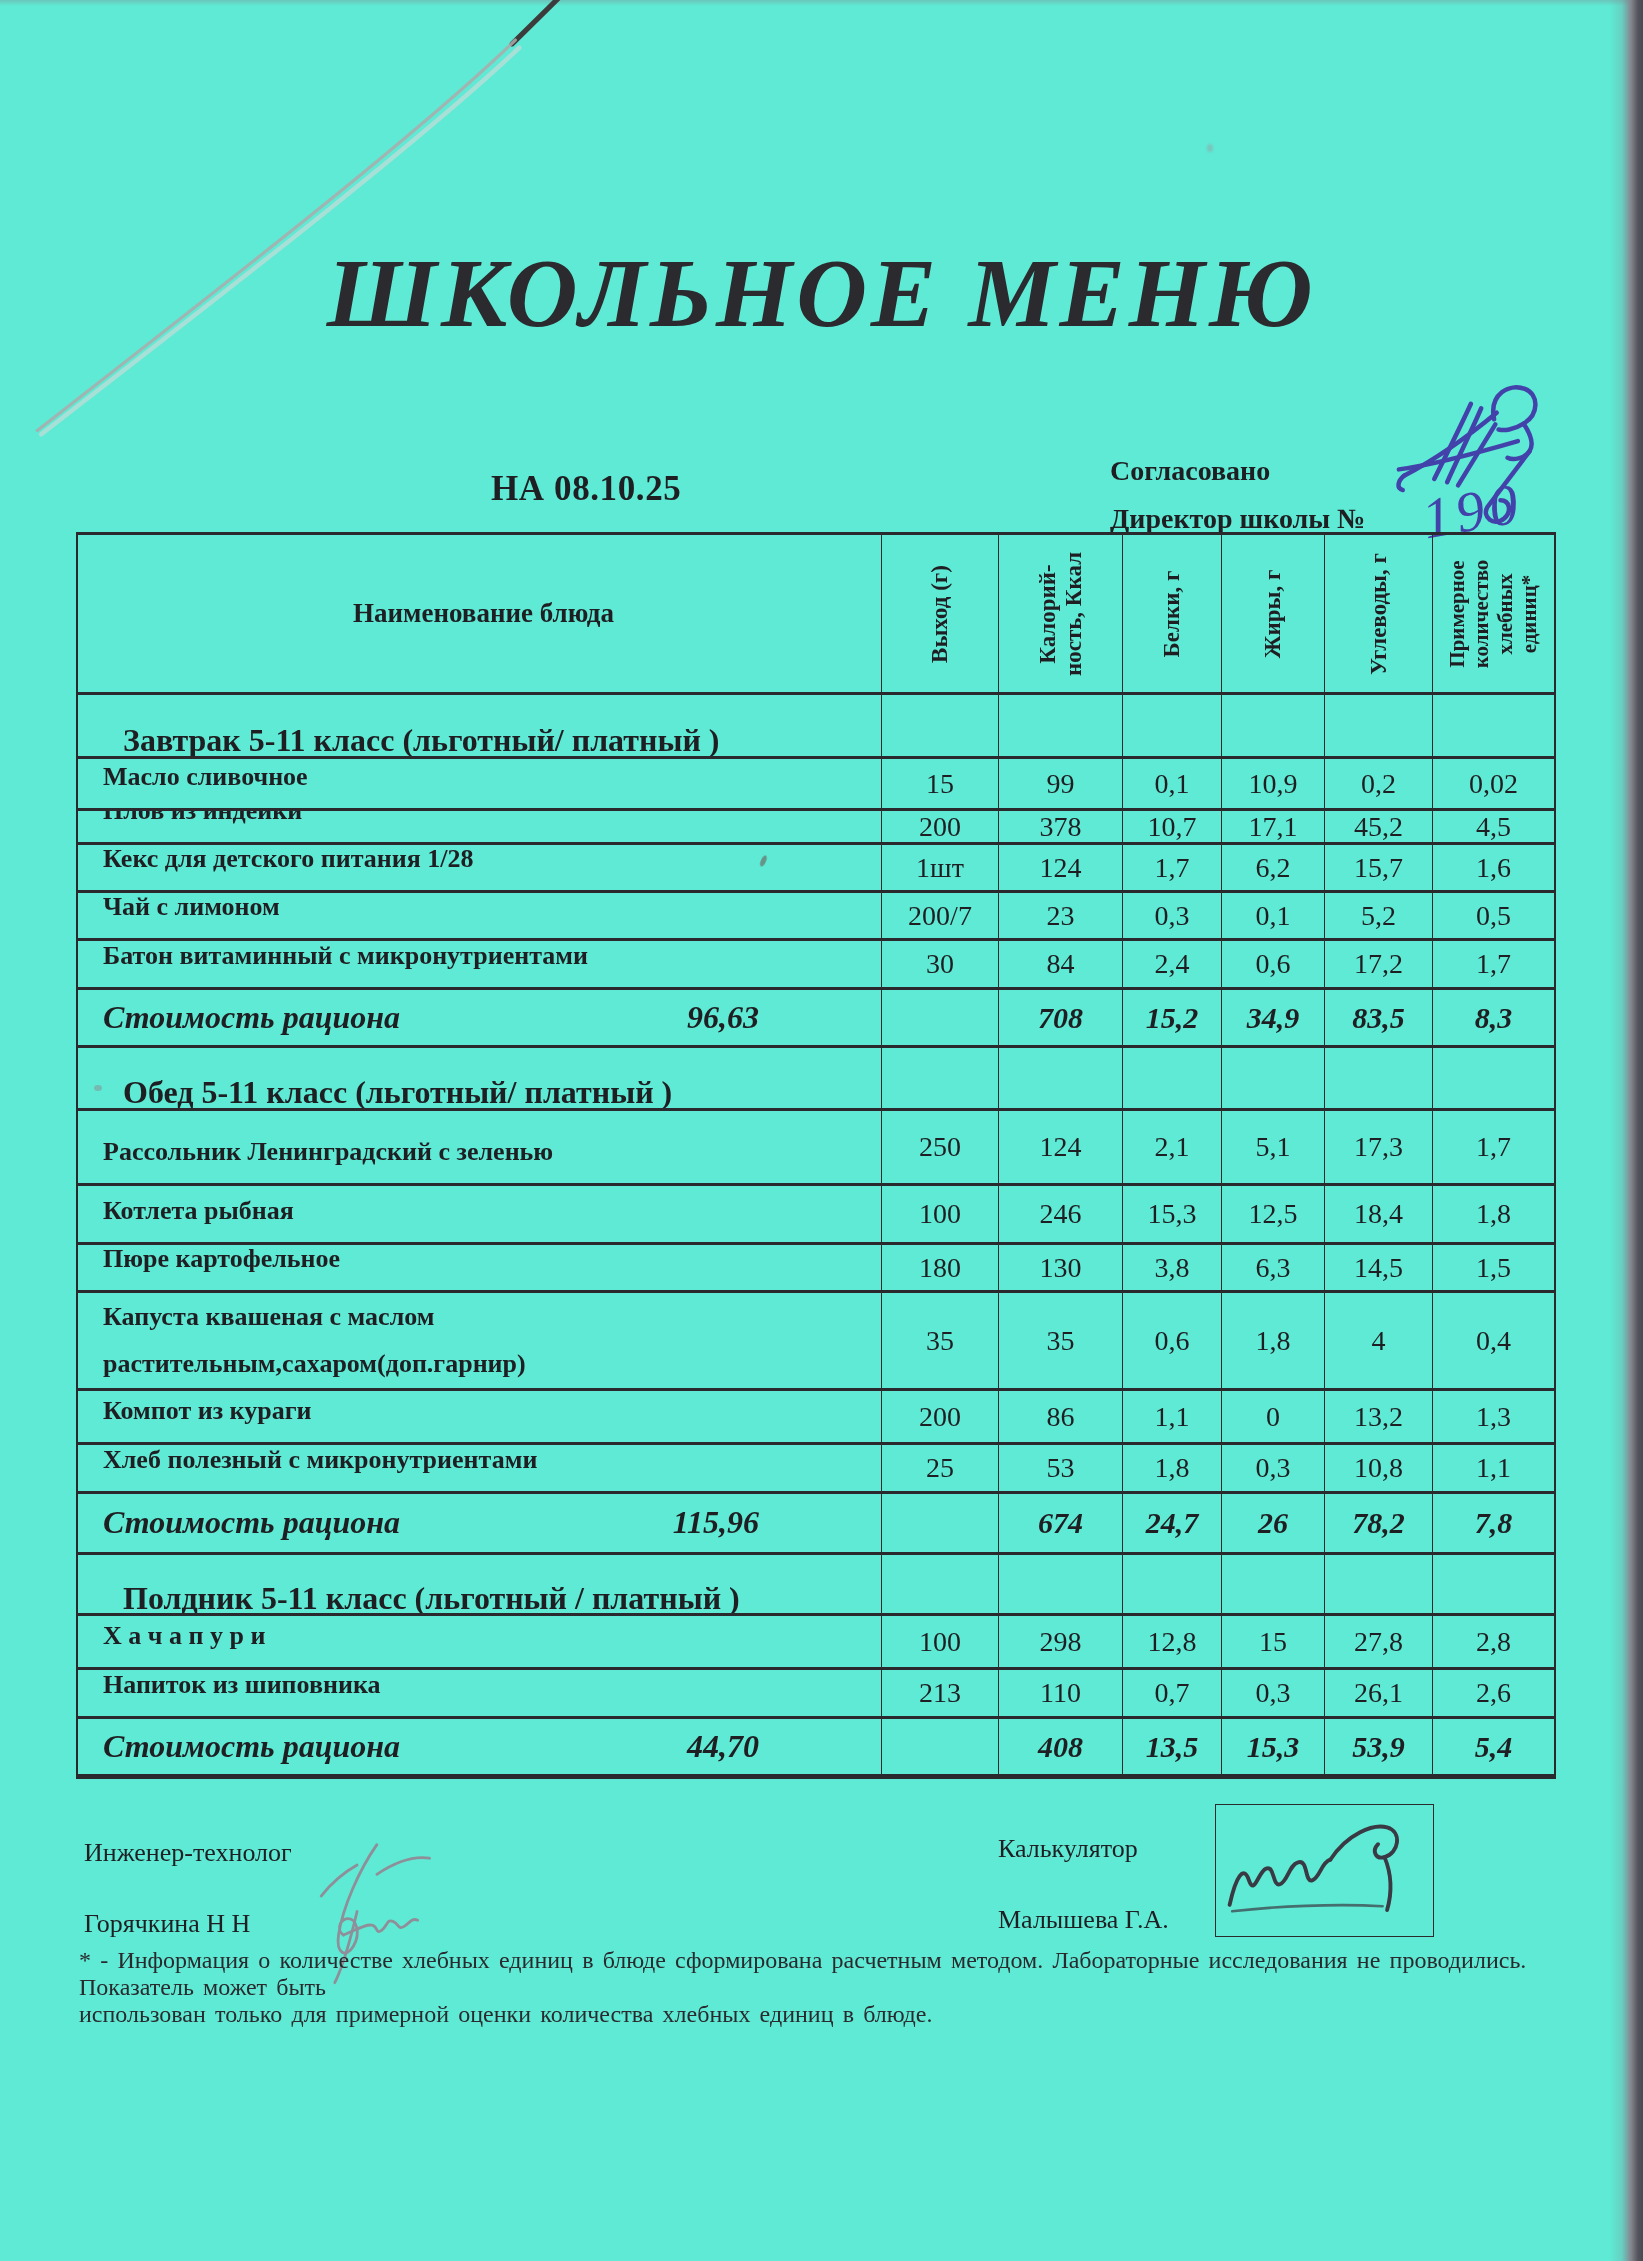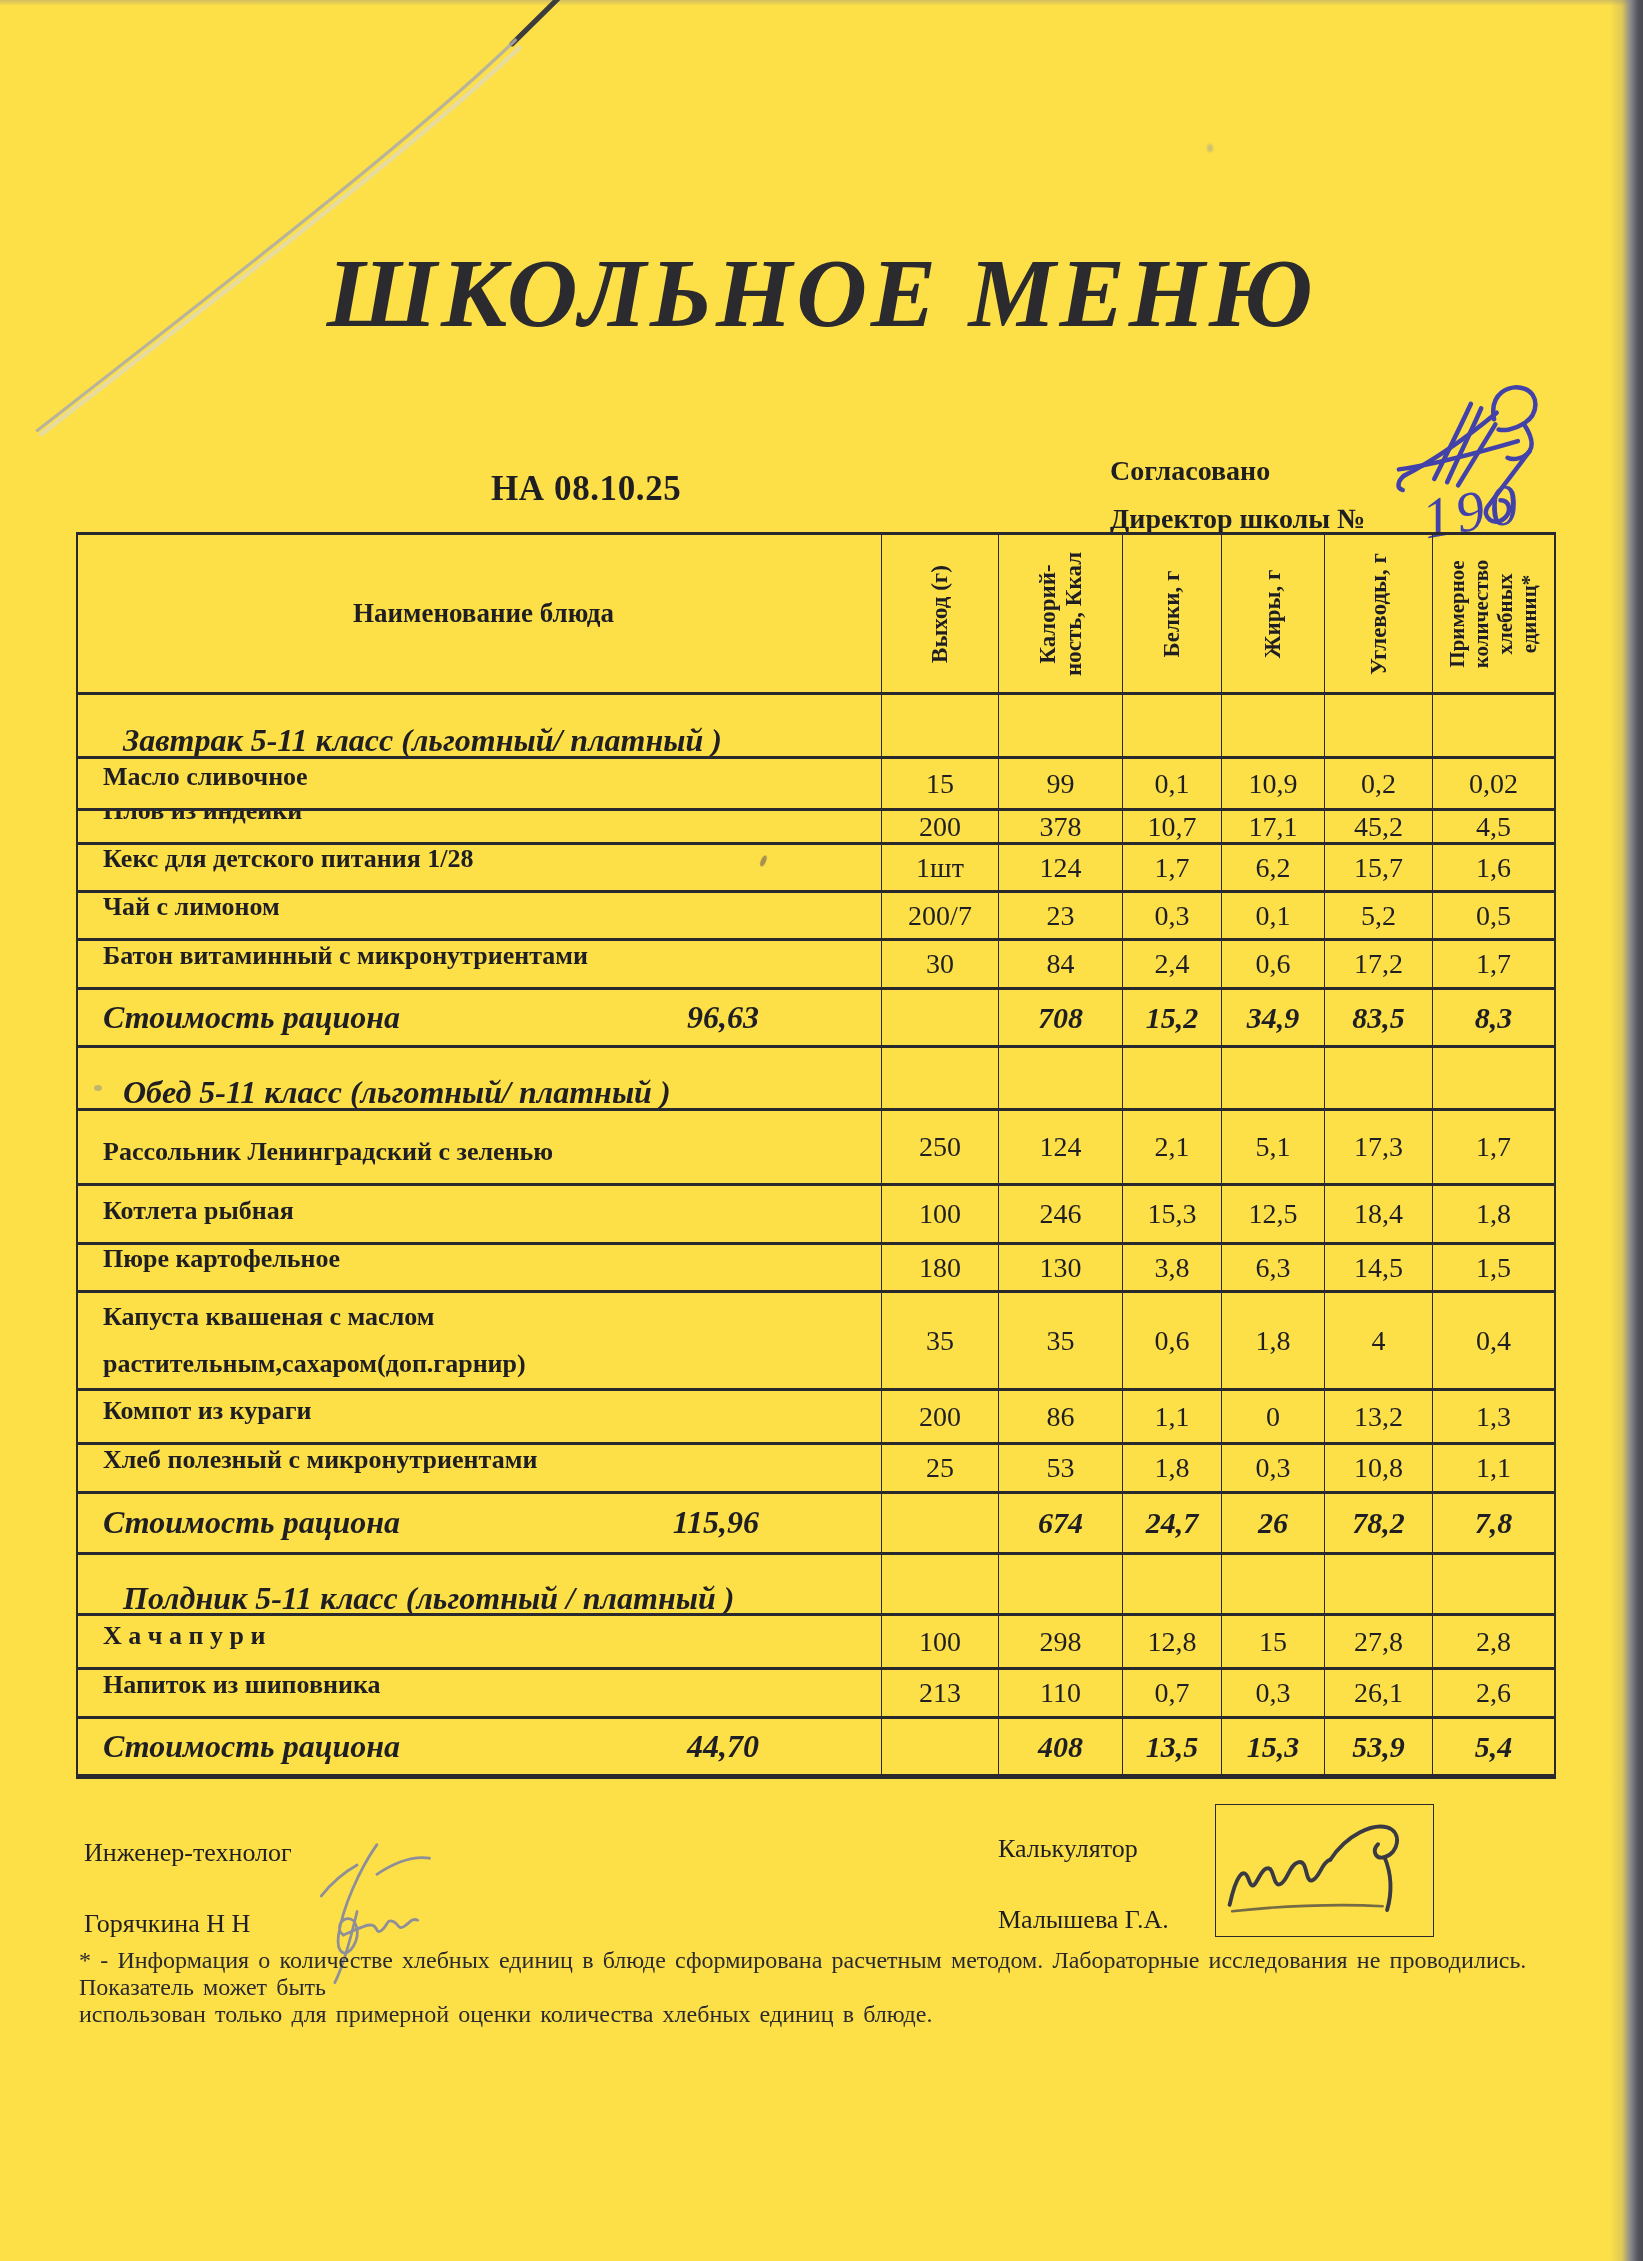--- a/index.html
+++ b/index.html
@@ -1,21 +1,21 @@
 <!DOCTYPE html>
 <html style="font-size:10.3px"><head>
 <meta charset="utf-8">
 <style>
   * { box-sizing: border-box; margin: 0; padding: 0; }
   html,body { background:#e8e8e8; }
   .page {
     position: relative;
     width: 1644px;
     height: 2261px;
-    background: #fde047;
+    background: #5eead4;
     overflow: hidden;
     color: #1f1f23;
     font-family: "Liberation Serif", "DejaVu Serif", serif;
   }
   
   .edge-right {
     position:absolute; top:0; right:0; width:34px; height:2261px;
     background: linear-gradient(to right, rgba(120,120,128,0) 0%, rgba(130,130,140,0.25) 35%, #85858e 62%, #54545c 82%, #46464e 100%);
   }
   .edge-top {
@@ -65,21 +65,21 @@
   .r-head .c-name { justify-content:center; padding-left:8px; font-size:27px; }
   .hc { position:relative; }
   .rot {
     position:absolute; top:50%; left:50%;
     transform:translate(-50%,-50%) rotate(-90deg);
     text-align:center; font-weight:bold; font-size:23px; line-height:1.14; white-space:nowrap;
   }
   .rl { display:block; }
   .r-dish .c-name { align-items:flex-end; padding-bottom:7.7px; }
   .r-dish.tall .c-name { align-items:center; padding-bottom:0; }
-  .r-section .c-name { font-style:italic; font-size:32px; padding-left:45px; white-space:normal; align-items:center;margin-top:30px; }
+  .r-section .c-name { font-size:32px; padding-left:45px; white-space:normal; align-items:center;margin-top:30px; }
   .r-total .c-name {
     font-style:italic; font-size:32px; justify-content:space-between;
     padding-right:122px; 
   }
   .r-total .c-num { font-style:italic; font-weight:bold; font-size:30px; }
 
   
   .f-text { position:absolute; font-size:26px; }
   .engineer-title { left:84px; top:1838px; }
   .engineer-name  { left:84px; top:1909px; }

